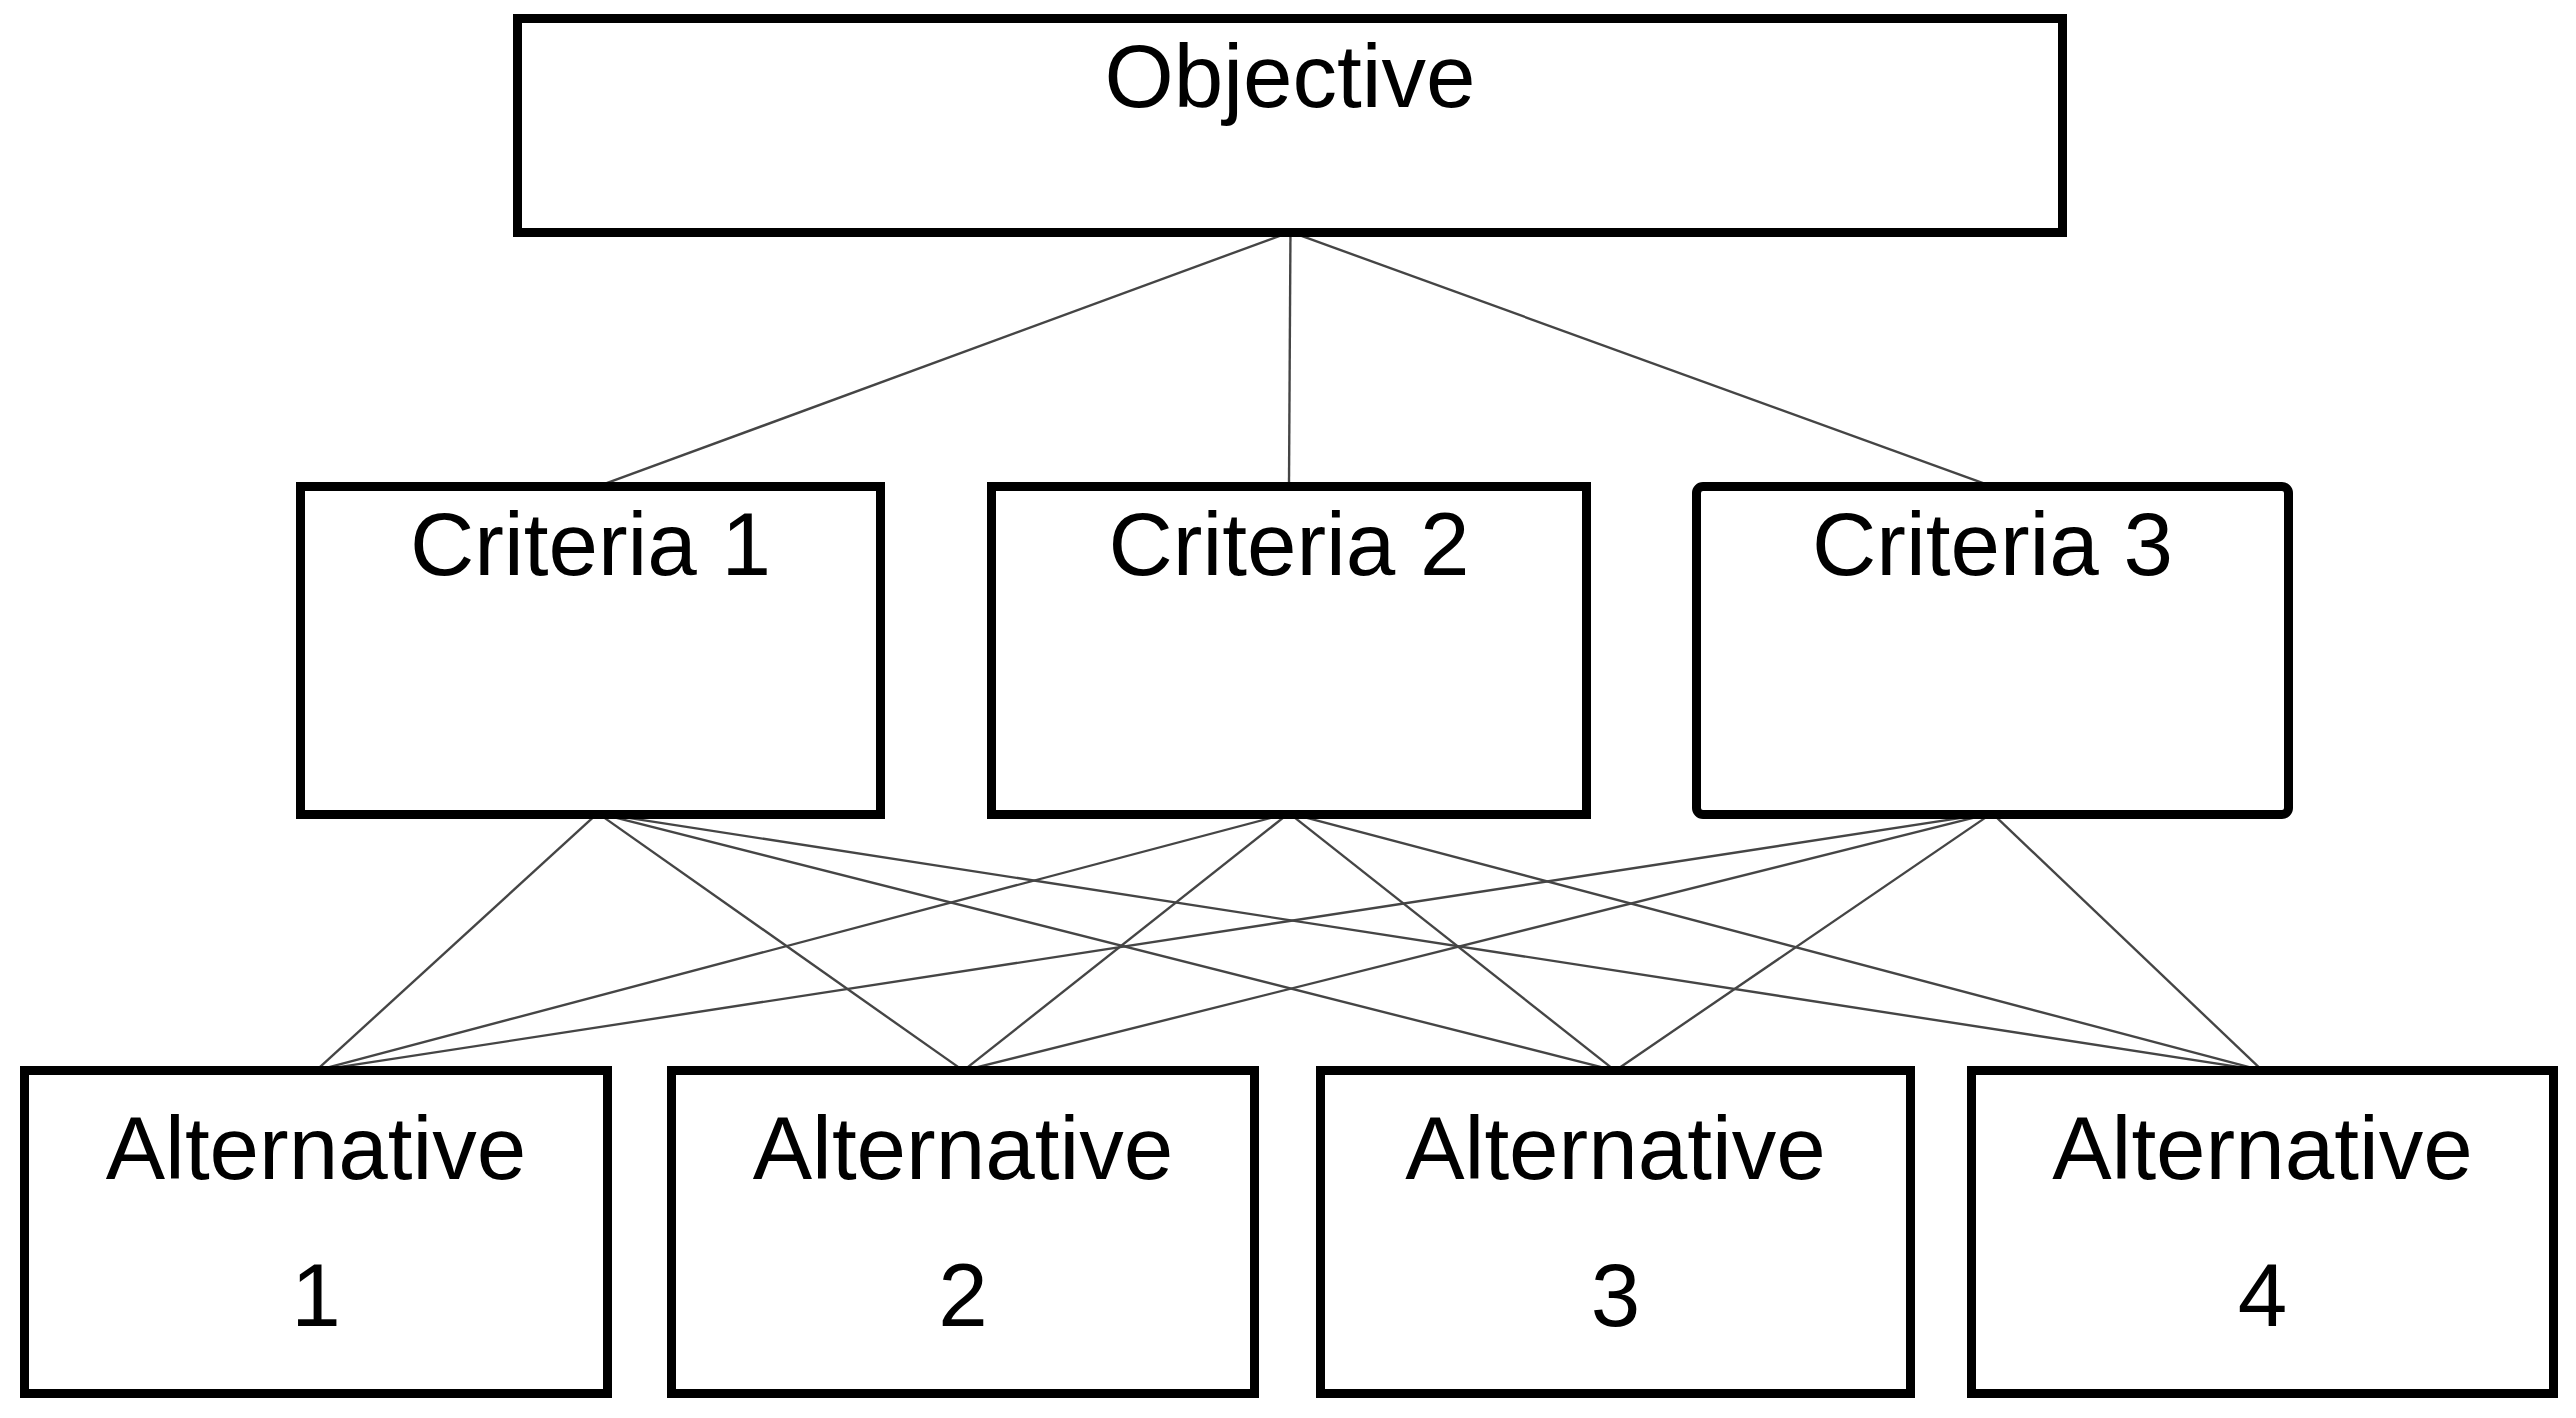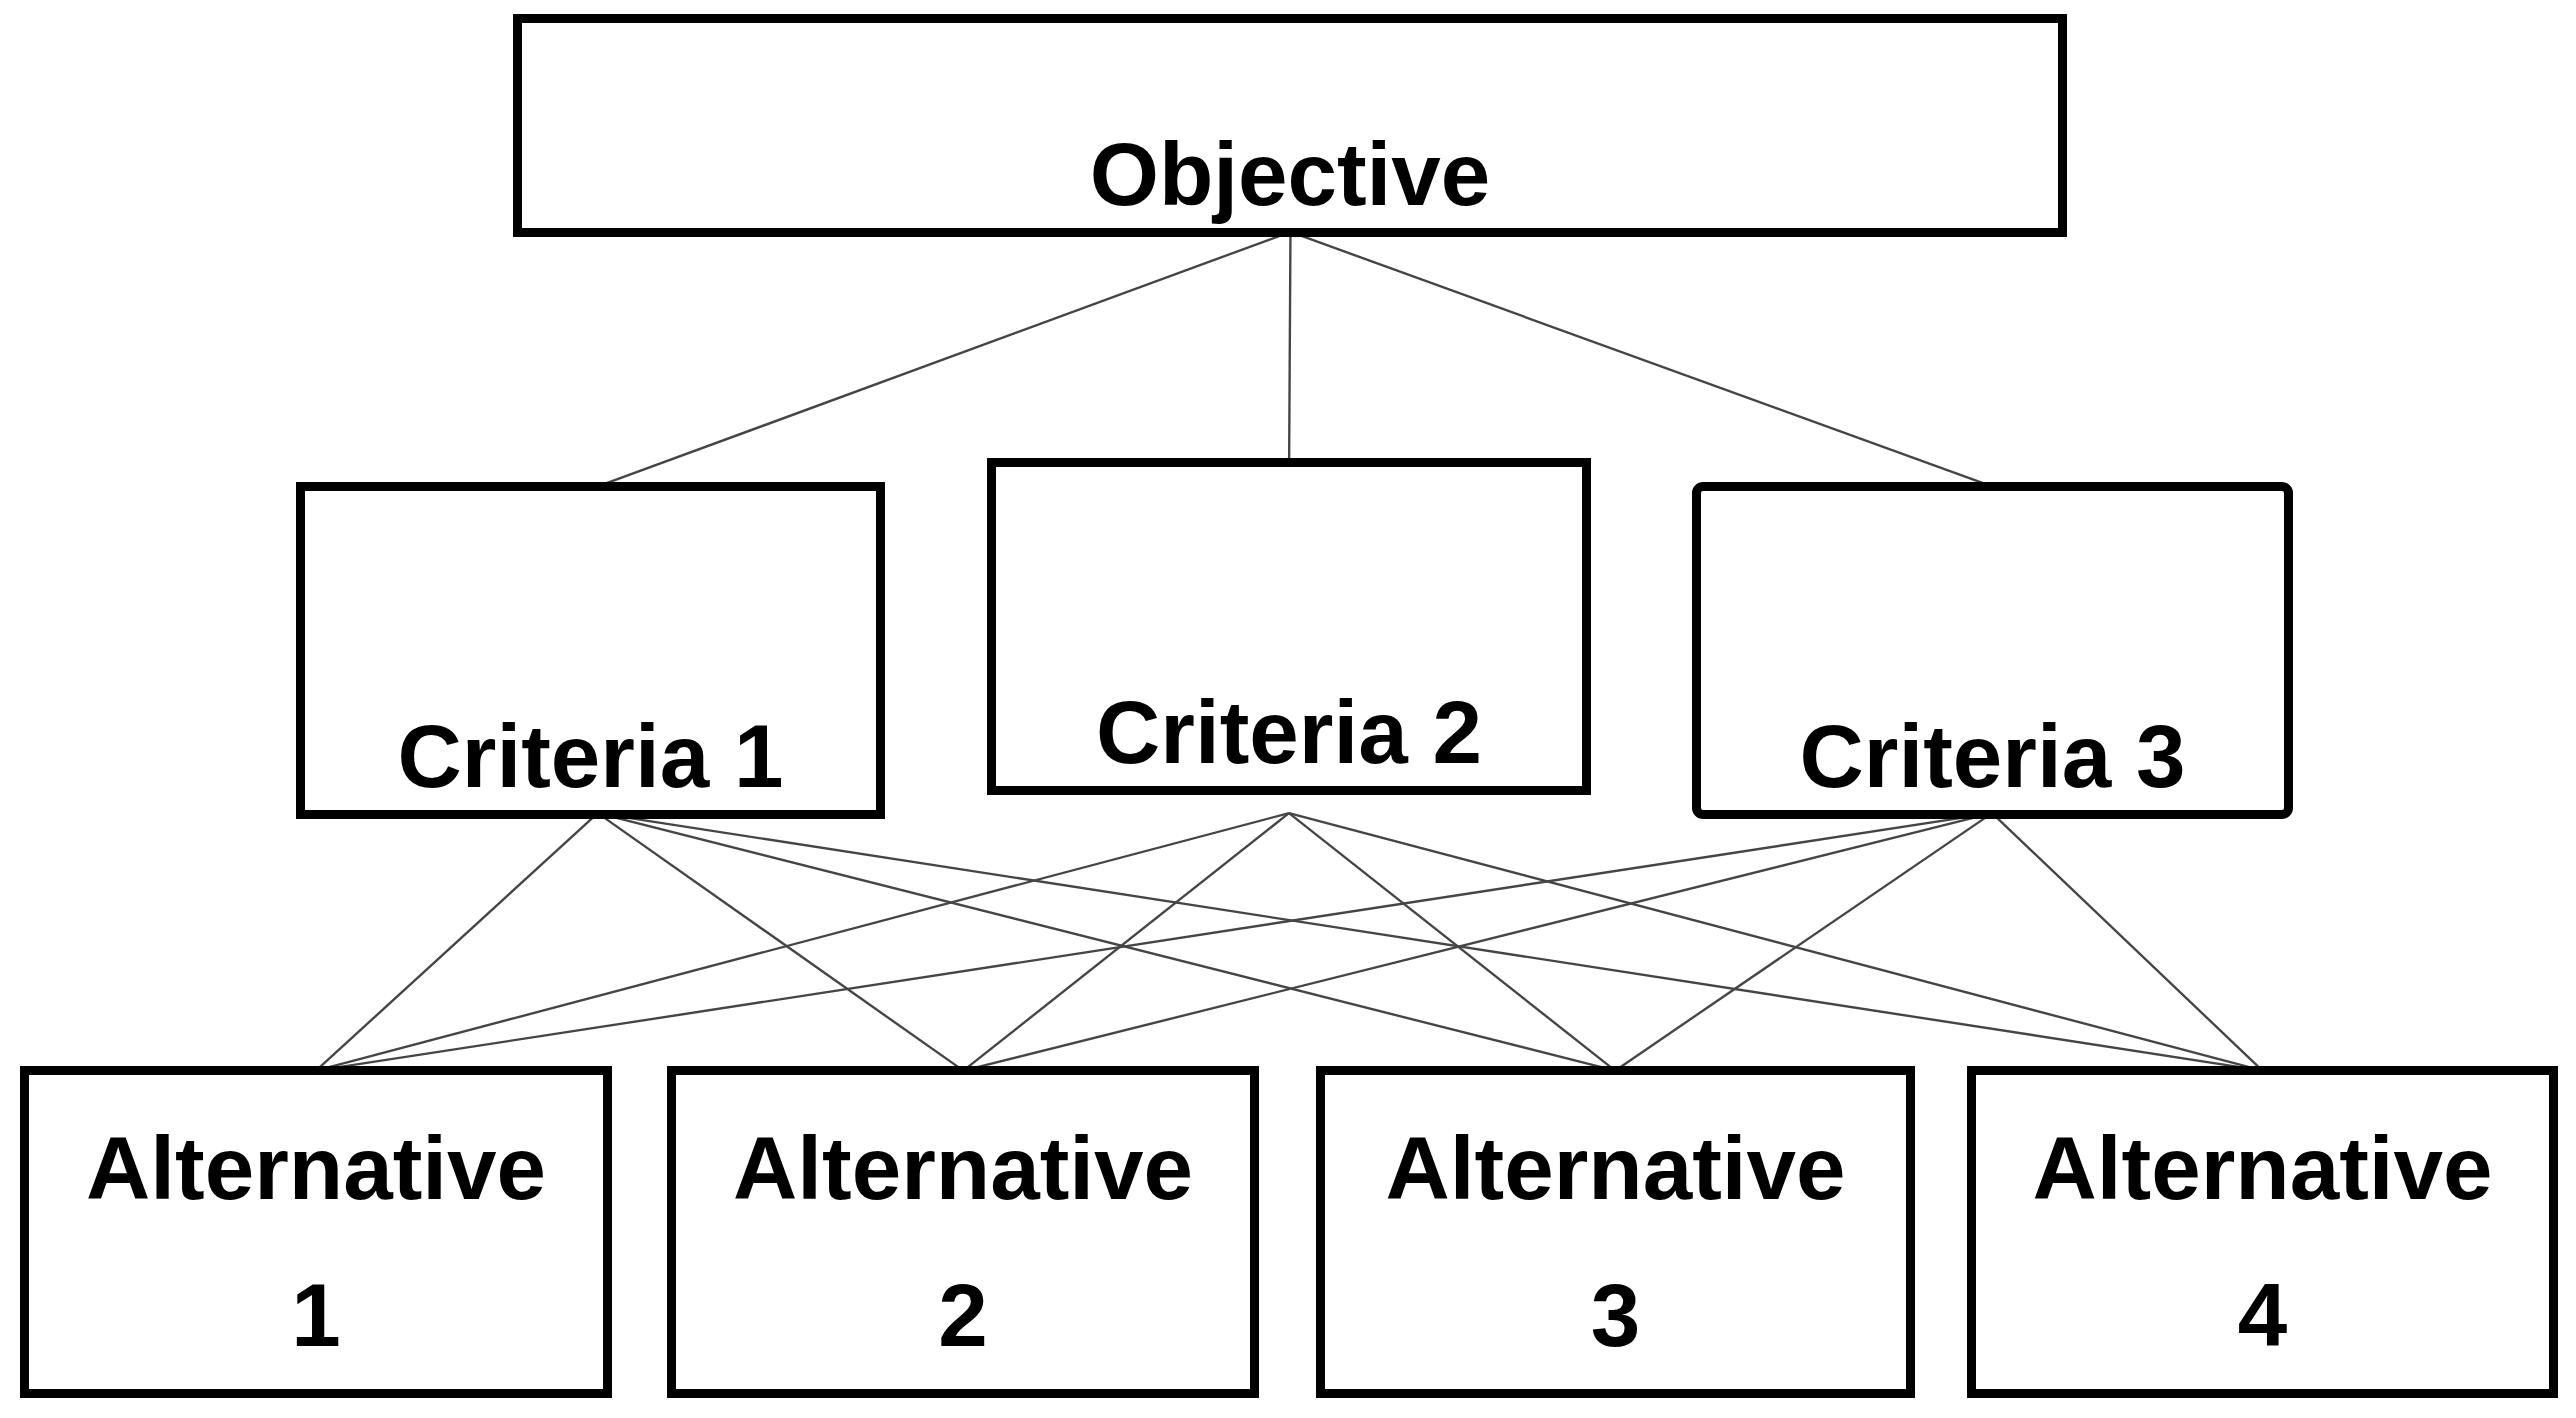--- a/index.html
+++ b/index.html
@@ -26,34 +26,34 @@
   }
   .node{
     position:absolute;
     box-sizing:border-box;
     background:var(--box-fill);
     border:9px solid var(--box-border);
     color:var(--text);
     display:flex;
     flex-direction:column;
     align-items:center;
-    justify-content:flex-end;
+    justify-content:flex-start;
     text-align:center;
-    font-weight:700;
+    font-weight:400;
     font-size:89px;
     line-height:1.2;
     z-index:1;
     letter-spacing:0px;
   }
   .node .line{display:block;}
   .alt .line{line-height:1.65;}
   
   #node-objective{left:513px;top:14px;width:1554px;height:223px;}
   #node-c1{left:296px;top:482px;width:589px;height:337px;}
-  #node-c2{left:987px;top:458px;width:604px;height:337px;}
+  #node-c2{left:987px;top:482px;width:604px;height:337px;}
   #node-c3{left:1692px;top:482px;width:601px;height:337px;border-radius:11px;}
   #node-a1{left:20px;top:1066px;width:592px;height:332px;}
   #node-a2{left:667px;top:1066px;width:592px;height:332px;}
   #node-a3{left:1316px;top:1066px;width:599px;height:332px;}
   #node-a4{left:1967px;top:1066px;width:591px;height:332px;}
 </style>
 </head>
 <body>
 
 <div class="canvas">

